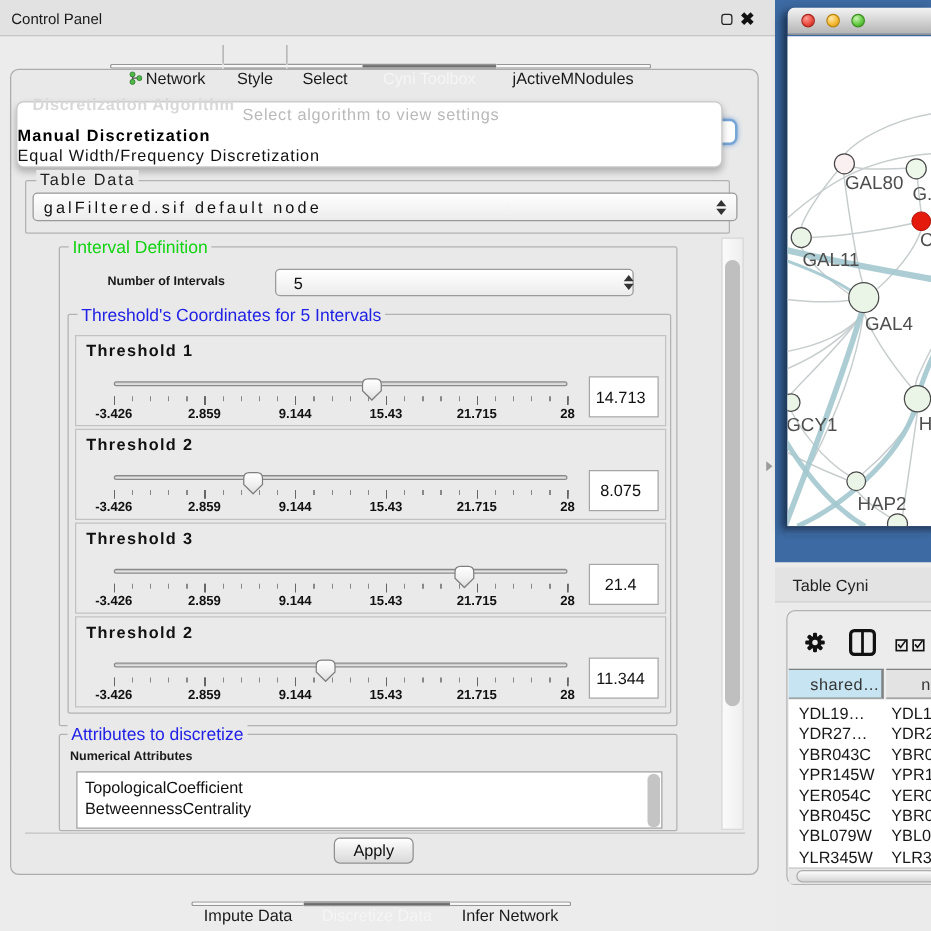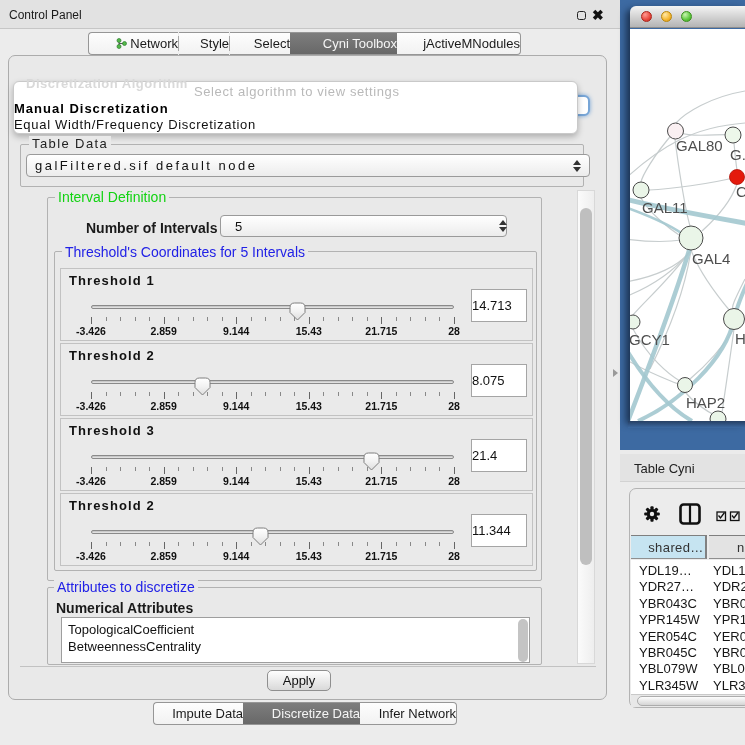--- a/index.html
+++ b/index.html
@@ -1,29 +1,29 @@
 <!DOCTYPE html>
 <html><head>
 <meta charset="utf-8">
 <style>
 * { margin:0; padding:0; box-sizing:border-box; }
 html,body { width:745px; height:745px; background:#ececec; font-family:"Liberation Sans", sans-serif; overflow:hidden; position:relative; }
 .abs { position:absolute; }
-.t13 { font-size:14px; color:#1a1a1a; }
+.t13 { font-size:10px; color:#1a1a1a; }
 .bold { font-weight:bold; }
 
 #titlebar { left:0; top:0; width:620px; height:29px; background:#e2e2e2; border-bottom:1px solid #c6c6c6; }
 #titlebar .lbl { position:absolute; left:9px; top:8px; font-size:12px; color:#1a1a1a; }
 #icoRestore { left:577px; top:11px; width:9px; height:9px; border:1.5px solid #222; border-radius:2.5px; }
 #icoClose { left:592px; top:7px; font-size:14px; font-weight:bold; color:#111; }
 
 #panel { left:8px; top:55px; width:599px; height:645px; background:#e9e9e9; border:1px solid #acacac; border-radius:7px; }
 
 .tabs { display:flex; height:23px; }
-.tab { background:linear-gradient(#fdfdfd,#f2f2f2); border-top:1px solid #969696; border-bottom:1px solid #969696; color:#1a1a1a; font-size:13px; text-align:right; line-height:21px; white-space:nowrap; }
+.tab { background:linear-gradient(#fdfdfd,#f2f2f2); border-top:1px solid #969696; border-bottom:1px solid #969696; color:#1a1a1a; font-size:13px; text-align:center; line-height:21px; white-space:nowrap;margin-top:19px; }
 .tab.first { border-left:1px solid #969696; border-radius:4px 0 0 4px; }
 .tab.last { border-right:1px solid #969696; border-radius:0 4px 4px 0; }
 .tab.sel { background:linear-gradient(#7d7d7d,#686868); color:#f5f5f5; }
 .tabsep { width:1px; background:#a8a8a8; margin:4px 0; }
 #toptabs { left:88px; top:32px; }
 #bottabs { left:153px; top:702px; }
 
 .group { position:absolute; border:1px solid #b2b2b2; border-radius:2px; }
 .gtitle { position:absolute; font-size:14px; background:#e9e9e9; padding:0 3px; white-space:nowrap; }
 .green { color:#12d312; }
@@ -37,21 +37,21 @@
 .updown .d { width:0; height:0; border-left:4px solid transparent; border-right:4px solid transparent; border-top:5px solid #333; }
 
 .tpanel { position:absolute; left:60px; width:473px; height:73px; background:#eaeaea; border:1px solid #c2c2c2;padding-left:26px; }
 .tpanel .name { position:absolute; left:8px; top:4px; font-size:13px; font-weight:bold; color:#111; letter-spacing:1.1px; }
 .track { position:absolute; left:30px; top:36px; width:363px; height:4px; background:linear-gradient(#b0b0b0,#e6e6e6 55%,#d8d8d8); border:1px solid #8a8a8a; border-radius:3px; }
 .minor { position:absolute; left:30px; top:48px; width:364px; height:4px;
   background:repeating-linear-gradient(90deg,#888 0,#888 1px,transparent 1px,transparent 14.52px); }
 .major { position:absolute; left:30px; top:48px; width:364px; height:7px;
   background:repeating-linear-gradient(90deg,#666 0,#666 1px,transparent 1px,transparent 72.6px); }
 .tl { position:absolute; top:56px; font-size:10.5px; font-weight:bold; color:#111; transform:translateX(-50%); }
-.vbox { position:absolute; left:410px; top:20px; width:56px; height:33px; background:#fff; border:1px solid #a5a5a5; font-size:13px; color:#111; text-align:left; line-height:31px; padding-right:5px; }
+.vbox { position:absolute; left:410px; top:32px; width:56px; height:33px; background:#fff; border:1px solid #a5a5a5; font-size:13px; color:#111; text-align:center; line-height:31px; padding-right:5px; }
 .thumb { position:absolute; top:33px; width:17px; height:19px; }
 
 #attrlist { left:61px; top:617px; width:469px; height:46px; padding-top:4px; background:#fff; border:1px solid #9e9e9e; font-size:13px; color:#111; overflow:hidden; }
 #attrlist div { padding-left:6px; height:16.8px; line-height:16.5px; }
 
 .btn { position:absolute; background:linear-gradient(#fefefe,#d9d9d9); border:1px solid #8f8f8f; border-radius:5px; font-size:13px; color:#111; text-align:center; }
 
 .sbv { position:absolute; background:linear-gradient(90deg,#fbfbfb,#eeeeee); border:1px solid #d8d8d8; }
 .sbthumb { position:absolute; background:#bfbfbf; border-radius:6px; }
 

